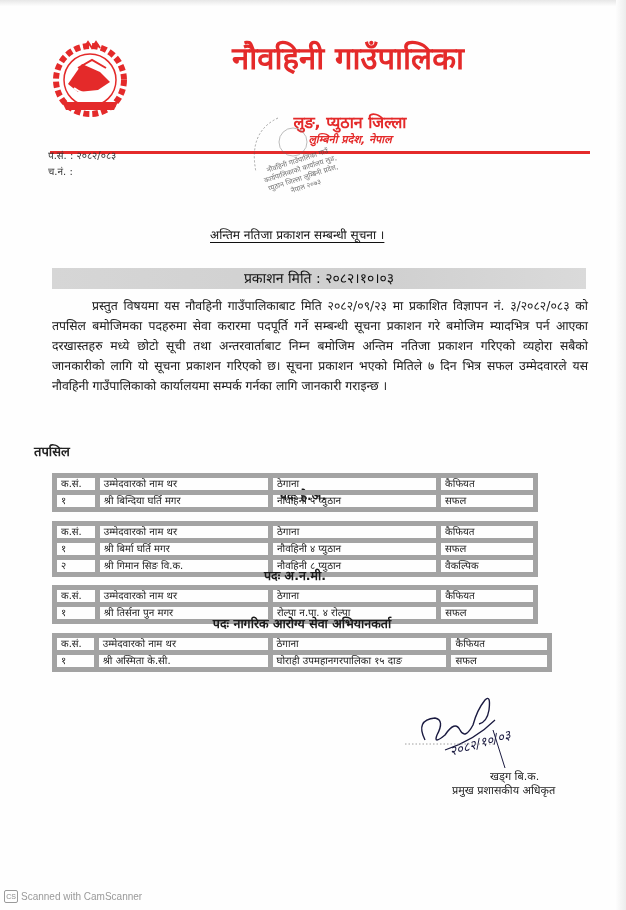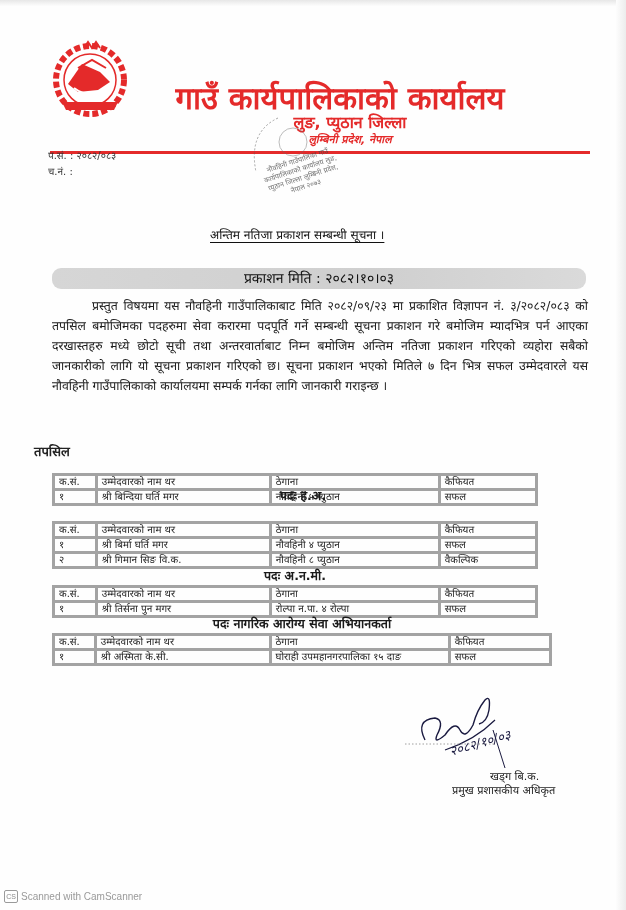--- a/index.html
+++ b/index.html
@@ -45,38 +45,38 @@
 
   .ref { position: absolute; left: 48px; top: 148px; font-size: 10px; line-height: 16px; color: #333; }
 
   .notice-title {
     position: absolute; left: 210px; top: 227px; font-size: 12px; line-height: 16px;
     text-decoration: underline; text-underline-offset: 3px; color: #111;
   }
   .date-bar {
     position: absolute; left: 52px; top: 268px; width: 534px; height: 21px;
     background: linear-gradient(90deg, #d6d6d6, #cfcfcf 60%, #dadada);
-    text-align: center; font-size: 14px; line-height: 21px; color: #111; border-radius: 9px;
+    text-align: center; font-size: 14px; line-height: 21px; color: #111;
   }
 
   .body-para {
     position: absolute; left: 52px; top: 296px; width: 536px;
     font-size: 12.3px; line-height: 20px; text-align: justify; color: #1b1b1b;
     text-indent: 40px;
   }
 
   .tapasil { position: absolute; left: 34px; top: 443px; font-size: 13px; line-height: 18px; font-weight: bold; color: #222; }
 
   .post-title { position: absolute; text-align: center; font-weight: bold; font-size: 12.5px; line-height: 16px; color: #1a1a1a; }
 
   table.res {
     position: absolute; border-collapse: collapse; font-size: 10px; color: #222;
   }
   table.res td {
-    border: 3px solid #a3a3a3; height: 13px; line-height: 12px; padding: 0 4px; white-space: nowrap; margin-left: 25px;
+    border: 5px solid #a3a3a3; height: 13px; line-height: 12px; padding: 0 4px; white-space: nowrap; margin-left: 25px;
   }
 
   .sign-svg { position: absolute; left: 405px; top: 690px; width: 180px; height: 80px; }
   .sign-name { position: absolute; left: 490px; top: 770px; font-size: 11px; line-height: 14px; color: #222; }
   .sign-desig { position: absolute; left: 452px; top: 784px; font-size: 11px; line-height: 14px; color: #222; text-align: center; }
 
   .cs-logo {
     position: absolute; left: 4px; top: 890px; width: 14px; height: 13px; border: 1px solid #9a9a9a; border-radius: 2px;
     font-size: 7px; line-height: 11px; text-align: center; color: #888; font-family: "Liberation Sans", sans-serif;
   }
@@ -92,21 +92,21 @@
   <svg class="emblem" viewBox="0 0 84 84">
     <circle cx="42" cy="42" r="34" fill="none" stroke="#e42a2a" stroke-width="6" stroke-dasharray="6 3"></circle>
     <circle cx="42" cy="42" r="26" fill="#fff" stroke="#e42a2a" stroke-width="1.5"></circle>
     <path d="M20 46 L34 26 L52 34 L62 44 L50 52 L30 54 Z" fill="#e42a2a"></path>
     <path d="M30 30 L44 22 L58 30" fill="none" stroke="#e42a2a" stroke-width="2"></path>
     <path d="M26 50 Q42 62 58 50" fill="none" stroke="#fff" stroke-width="2"></path>
     <path d="M14 64 L70 64 L66 72 L18 72 Z" fill="#e42a2a"></path>
     <path d="M36 10 L40 4 L44 10 L48 4 L52 10" fill="none" stroke="#e42a2a" stroke-width="2"></path>
   </svg>
 
-  <div class="h-title2">गाउँ कार्यपालिकाको कार्यालय</div>
+  <div class="h-title1">नौवहिनी गाउँपालिका</div>
   <div class="h-sub1">लुङ, प्युठान जिल्ला</div>
   <div class="h-sub2">लुम्बिनी प्रदेश, नेपाल</div>
   <div class="h-rule"></div>
 
   <svg class="stamp" viewBox="0 0 120 100">
     <path d="M40 6 Q10 20 18 60" fill="none" stroke="#555" stroke-width="1" stroke-dasharray="2 2"></path>
     <circle cx="55" cy="30" r="14" fill="none" stroke="#666" stroke-width="0.8"></circle>
   </svg>
   <div class="stamp-text">नौवहिनी गाउँपालिका गाउँ कार्यपालिकाको कार्यालय लुङ, प्युठान जिल्ला लुम्बिनी प्रदेश, नेपाल २०७३</div>
 

